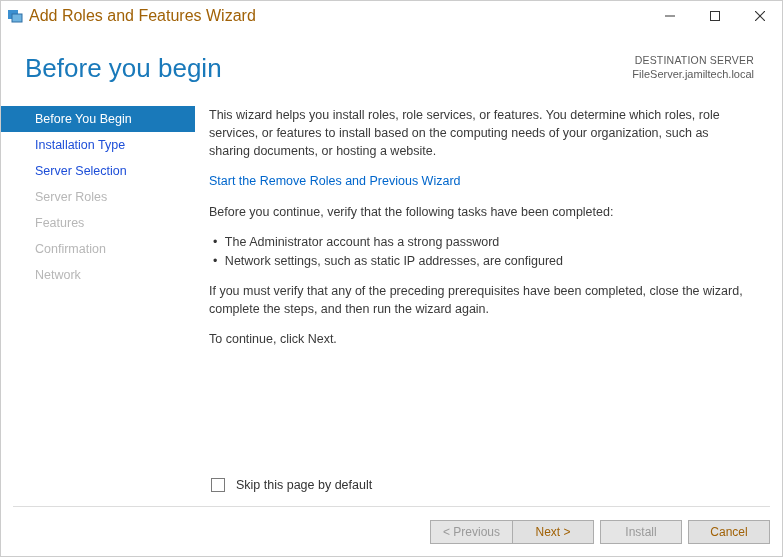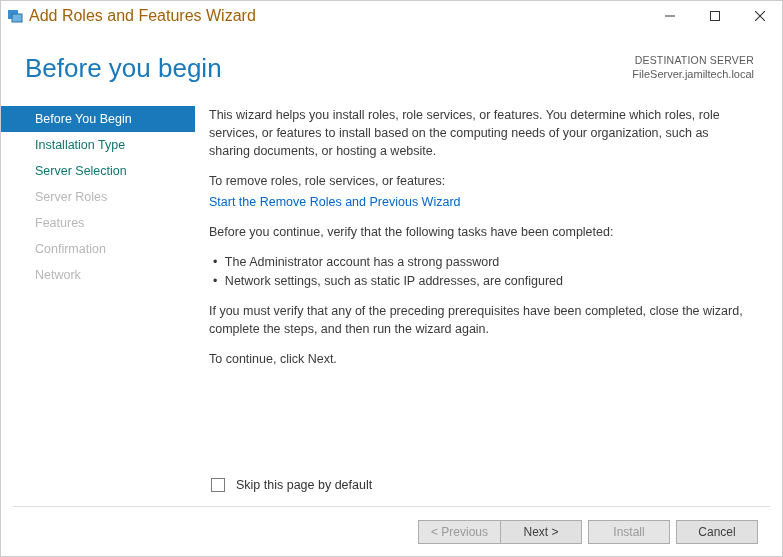--- a/index.html
+++ b/index.html
@@ -73,21 +73,21 @@
   }
   .sidebar {
     width: 194px;
     padding: 4px 0 0 0;
   }
   .nav-item {
     height: 26px;
     line-height: 26px;
     padding-left: 34px;
     font-size: 12.5px;
-    color: #0f766e;
+    color: #1d4ed8;
     cursor: default;
   }
   .nav-item.active {
     background: #1979ba;
     color: #fff;
   }
   .nav-item.disabled {
     color: #b7b7b7;
   }
   .content {
@@ -135,31 +135,31 @@
     background: #ddd;
   }
   
   .footer {
     position: absolute;
     bottom: 0; left: 0; right: 0;
     height: 49px;
     display: flex;
     justify-content: flex-end;
     align-items: center;
-    padding: 0 24px 0 0;
+    padding: 0 12px 0 0;
     gap: 6px;
   }
   .footer .btn-group { display: flex; gap: 0; }
   .btn {
     min-width: 82px;
     height: 24px;
     border: 1px solid #adadad;
     background: #e1e1e1;
     font-size: 12px;
-    color: #404040;
+    color: #a16207;
     display: flex;
     align-items: center;
     justify-content: center;
     padding: 0 10px;
   }
   .btn.disabled {
     color: #9a9a9a;
     background: #e5e5e5;
   }
   .btn-group .btn:first-child { border-right: none; }
@@ -210,21 +210,20 @@
     <div class="nav-item">Installation Type</div>
     <div class="nav-item">Server Selection</div>
     <div class="nav-item disabled">Server Roles</div>
     <div class="nav-item disabled">Features</div>
     <div class="nav-item disabled">Confirmation</div>
     <div class="nav-item disabled">Network</div>
   </div>
 
   <div class="content">
     <p>This wizard helps you install roles, role services, or features. You determine which roles, role services, or features to install based on the computing needs of your organization, such as sharing documents, or hosting a website.</p>
-    <p style="margin-bottom:2px">To remove roles, role services, or features:</p>
     <p><span class="link">Start the Remove Roles and Previous Wizard</span></p>
     <p>Before you continue, verify that the following tasks have been completed:</p>
     <ul>
       <li>The Administrator account has a strong password</li>
       <li>Network settings, such as static IP addresses, are configured</li>
     </ul>
     <p>If you must verify that any of the preceding prerequisites have been completed, close the wizard, complete the steps, and then run the wizard again.</p>
     <p>To continue, click Next.</p>
   </div>
 </div>

